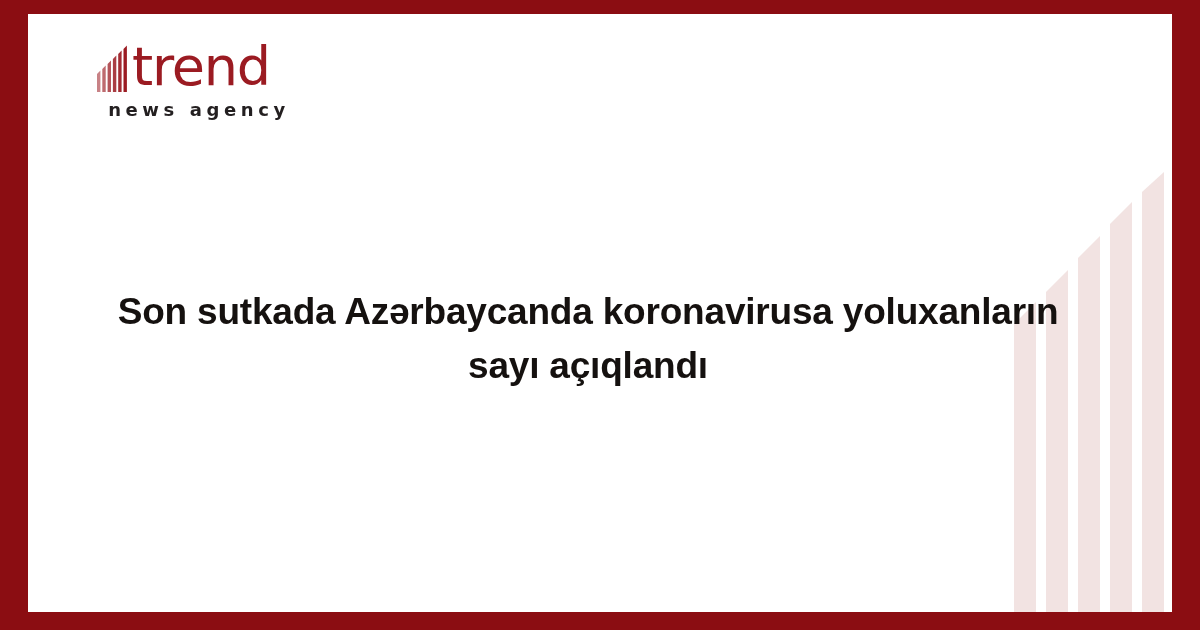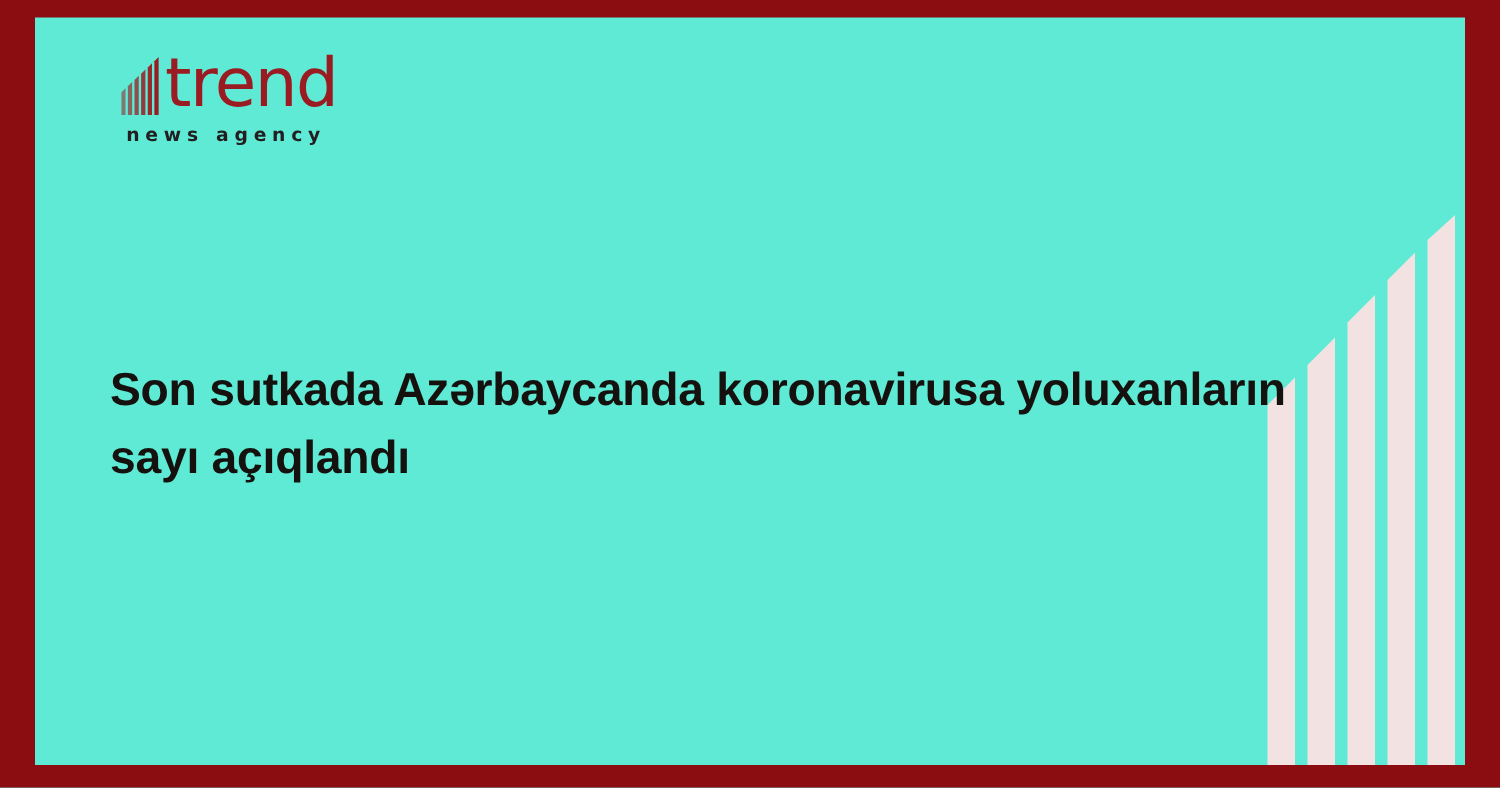--- a/index.html
+++ b/index.html
@@ -20,22 +20,23 @@
     width: 1200px;
     height: 630px;
     box-sizing: border-box;
     background: #8b0d12;            
     padding: 14px 28px 18px 28px;   
   }
   .canvas {
     position: relative;
     width: 100%;
     height: 100%;
-    background: #5eead4;
+    background: #ffffff;
     overflow: hidden;
+    text-align: center;
   }
 
   
   .deco-bars {
     position: absolute;
     right: 4px;
     bottom: 0;
     width: 160px;
     height: 440px;
     pointer-events: none;
@@ -65,21 +66,21 @@
     font-size: 54px;
     line-height: 52px;
     font-weight: 400;
     color: #9b1b22;
     letter-spacing: -1.2px;
   }
   .logo-sub {
     margin-top: 6px;
     margin-left: 4px;
     font-family: "DejaVu Sans", sans-serif;
-    font-size: 15px;
+    font-size: 18px;
     font-weight: 700;
     color: #231f20;
     letter-spacing: 4.6px;
     white-space: nowrap;
   }
 
   
   .headline {
     position: absolute;
     left: 60px;

